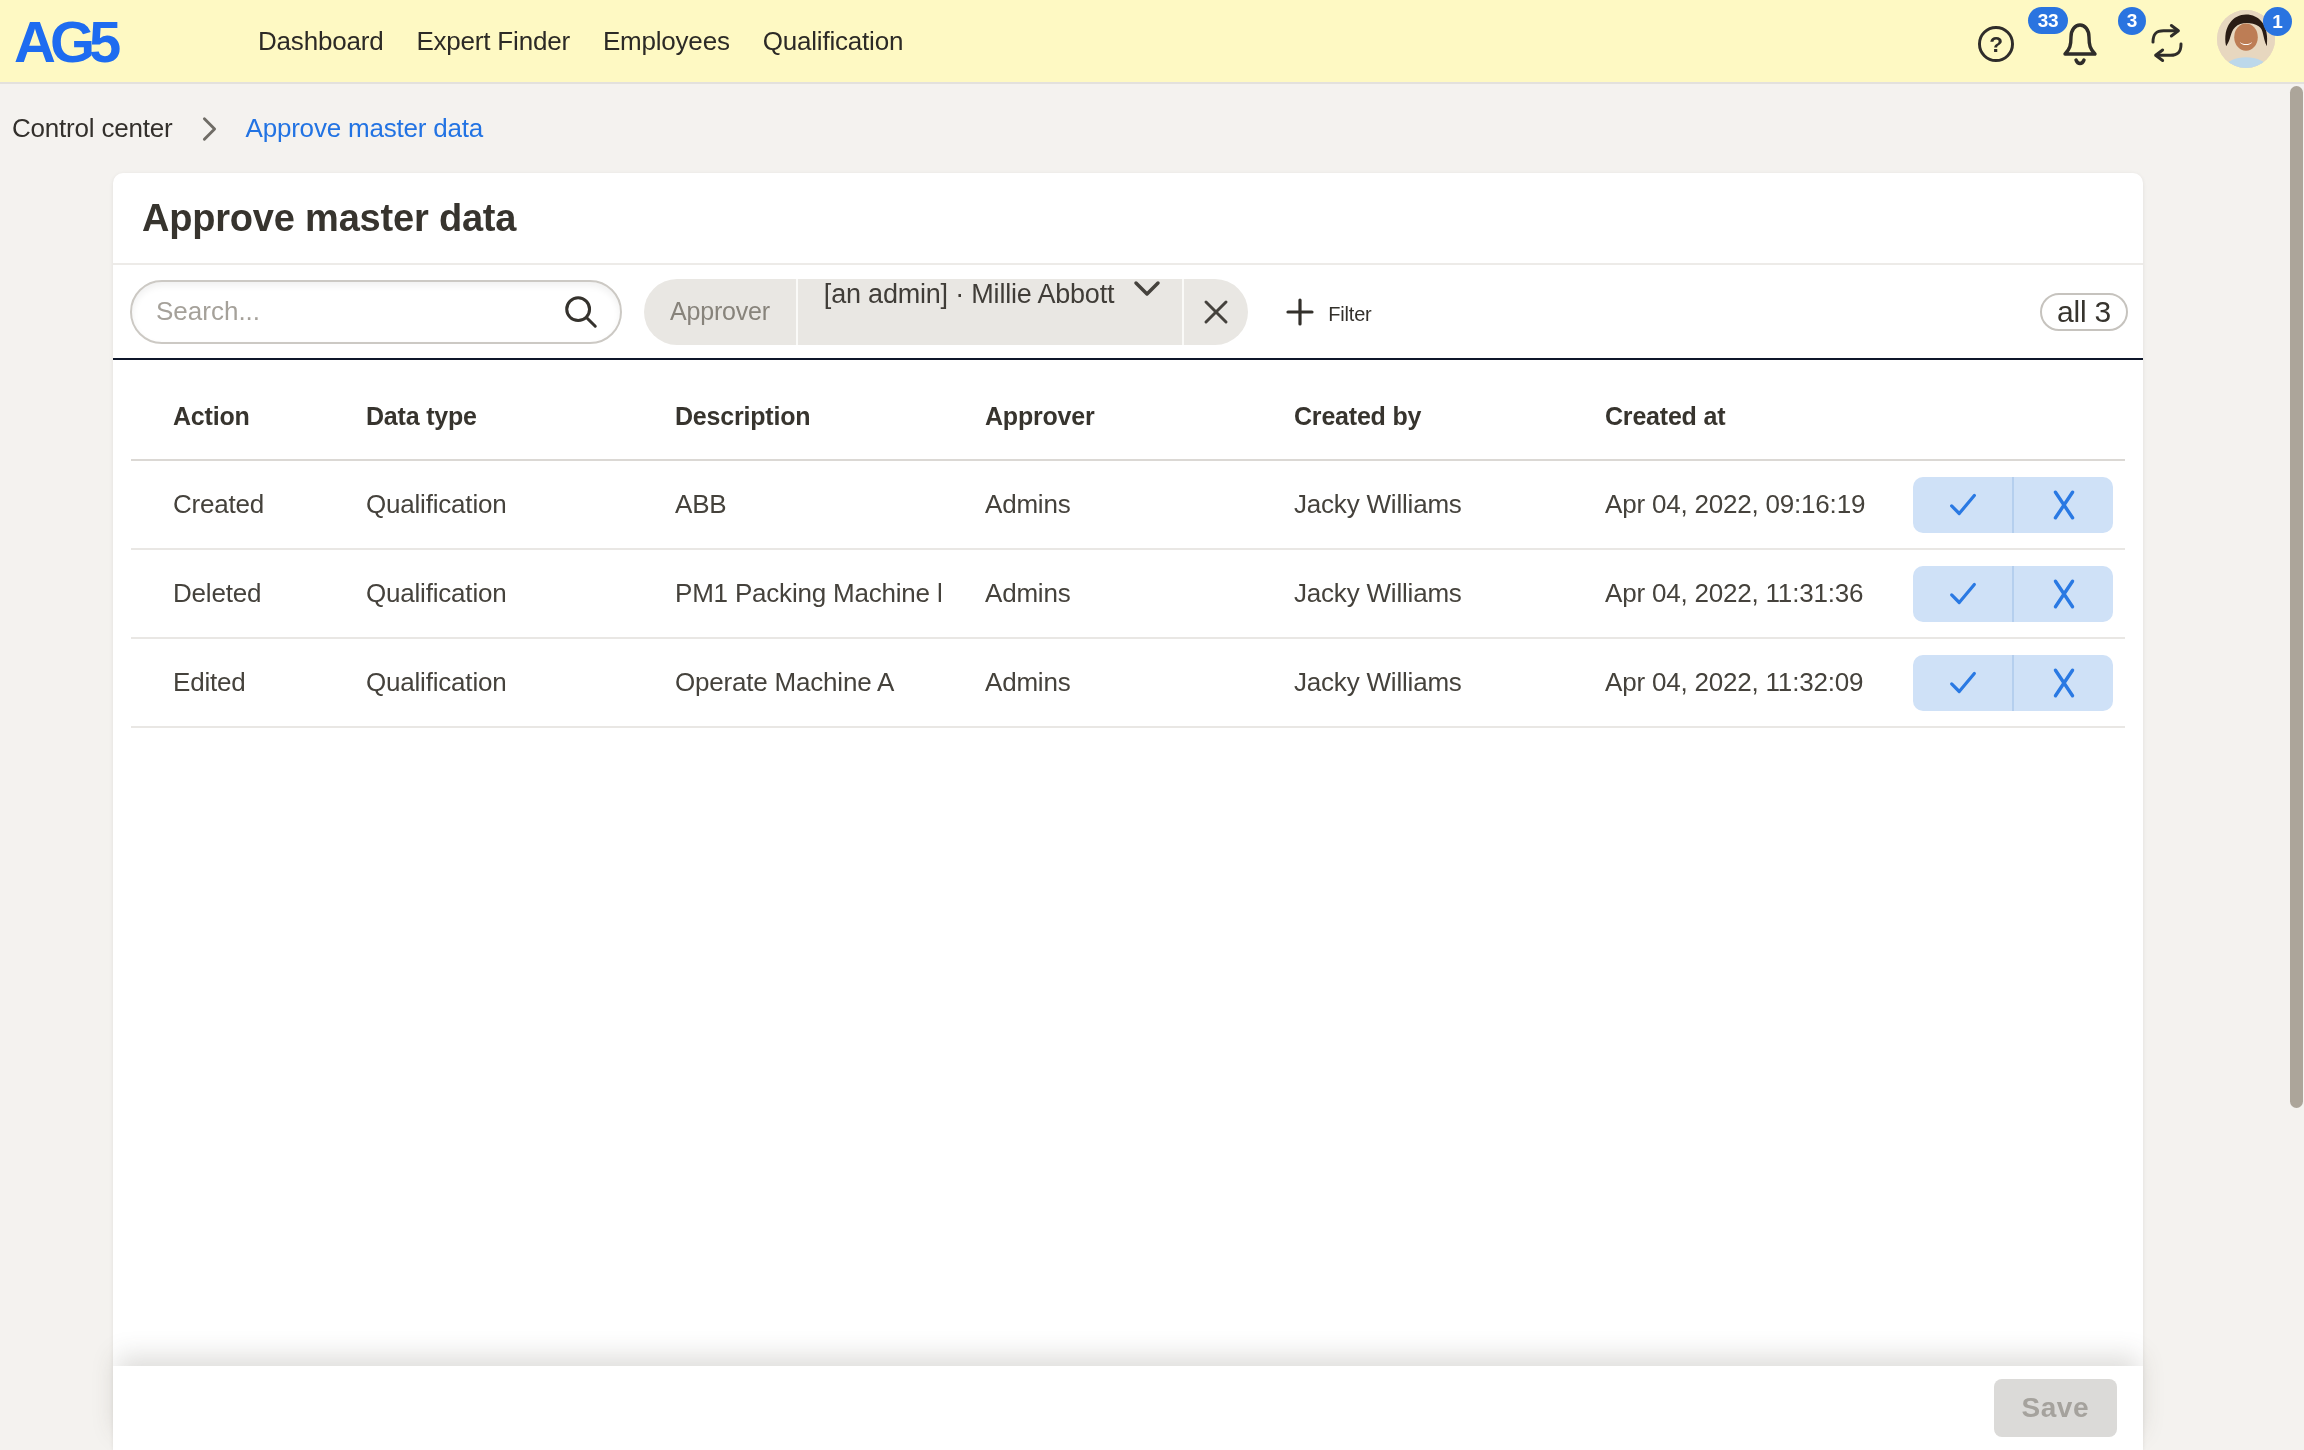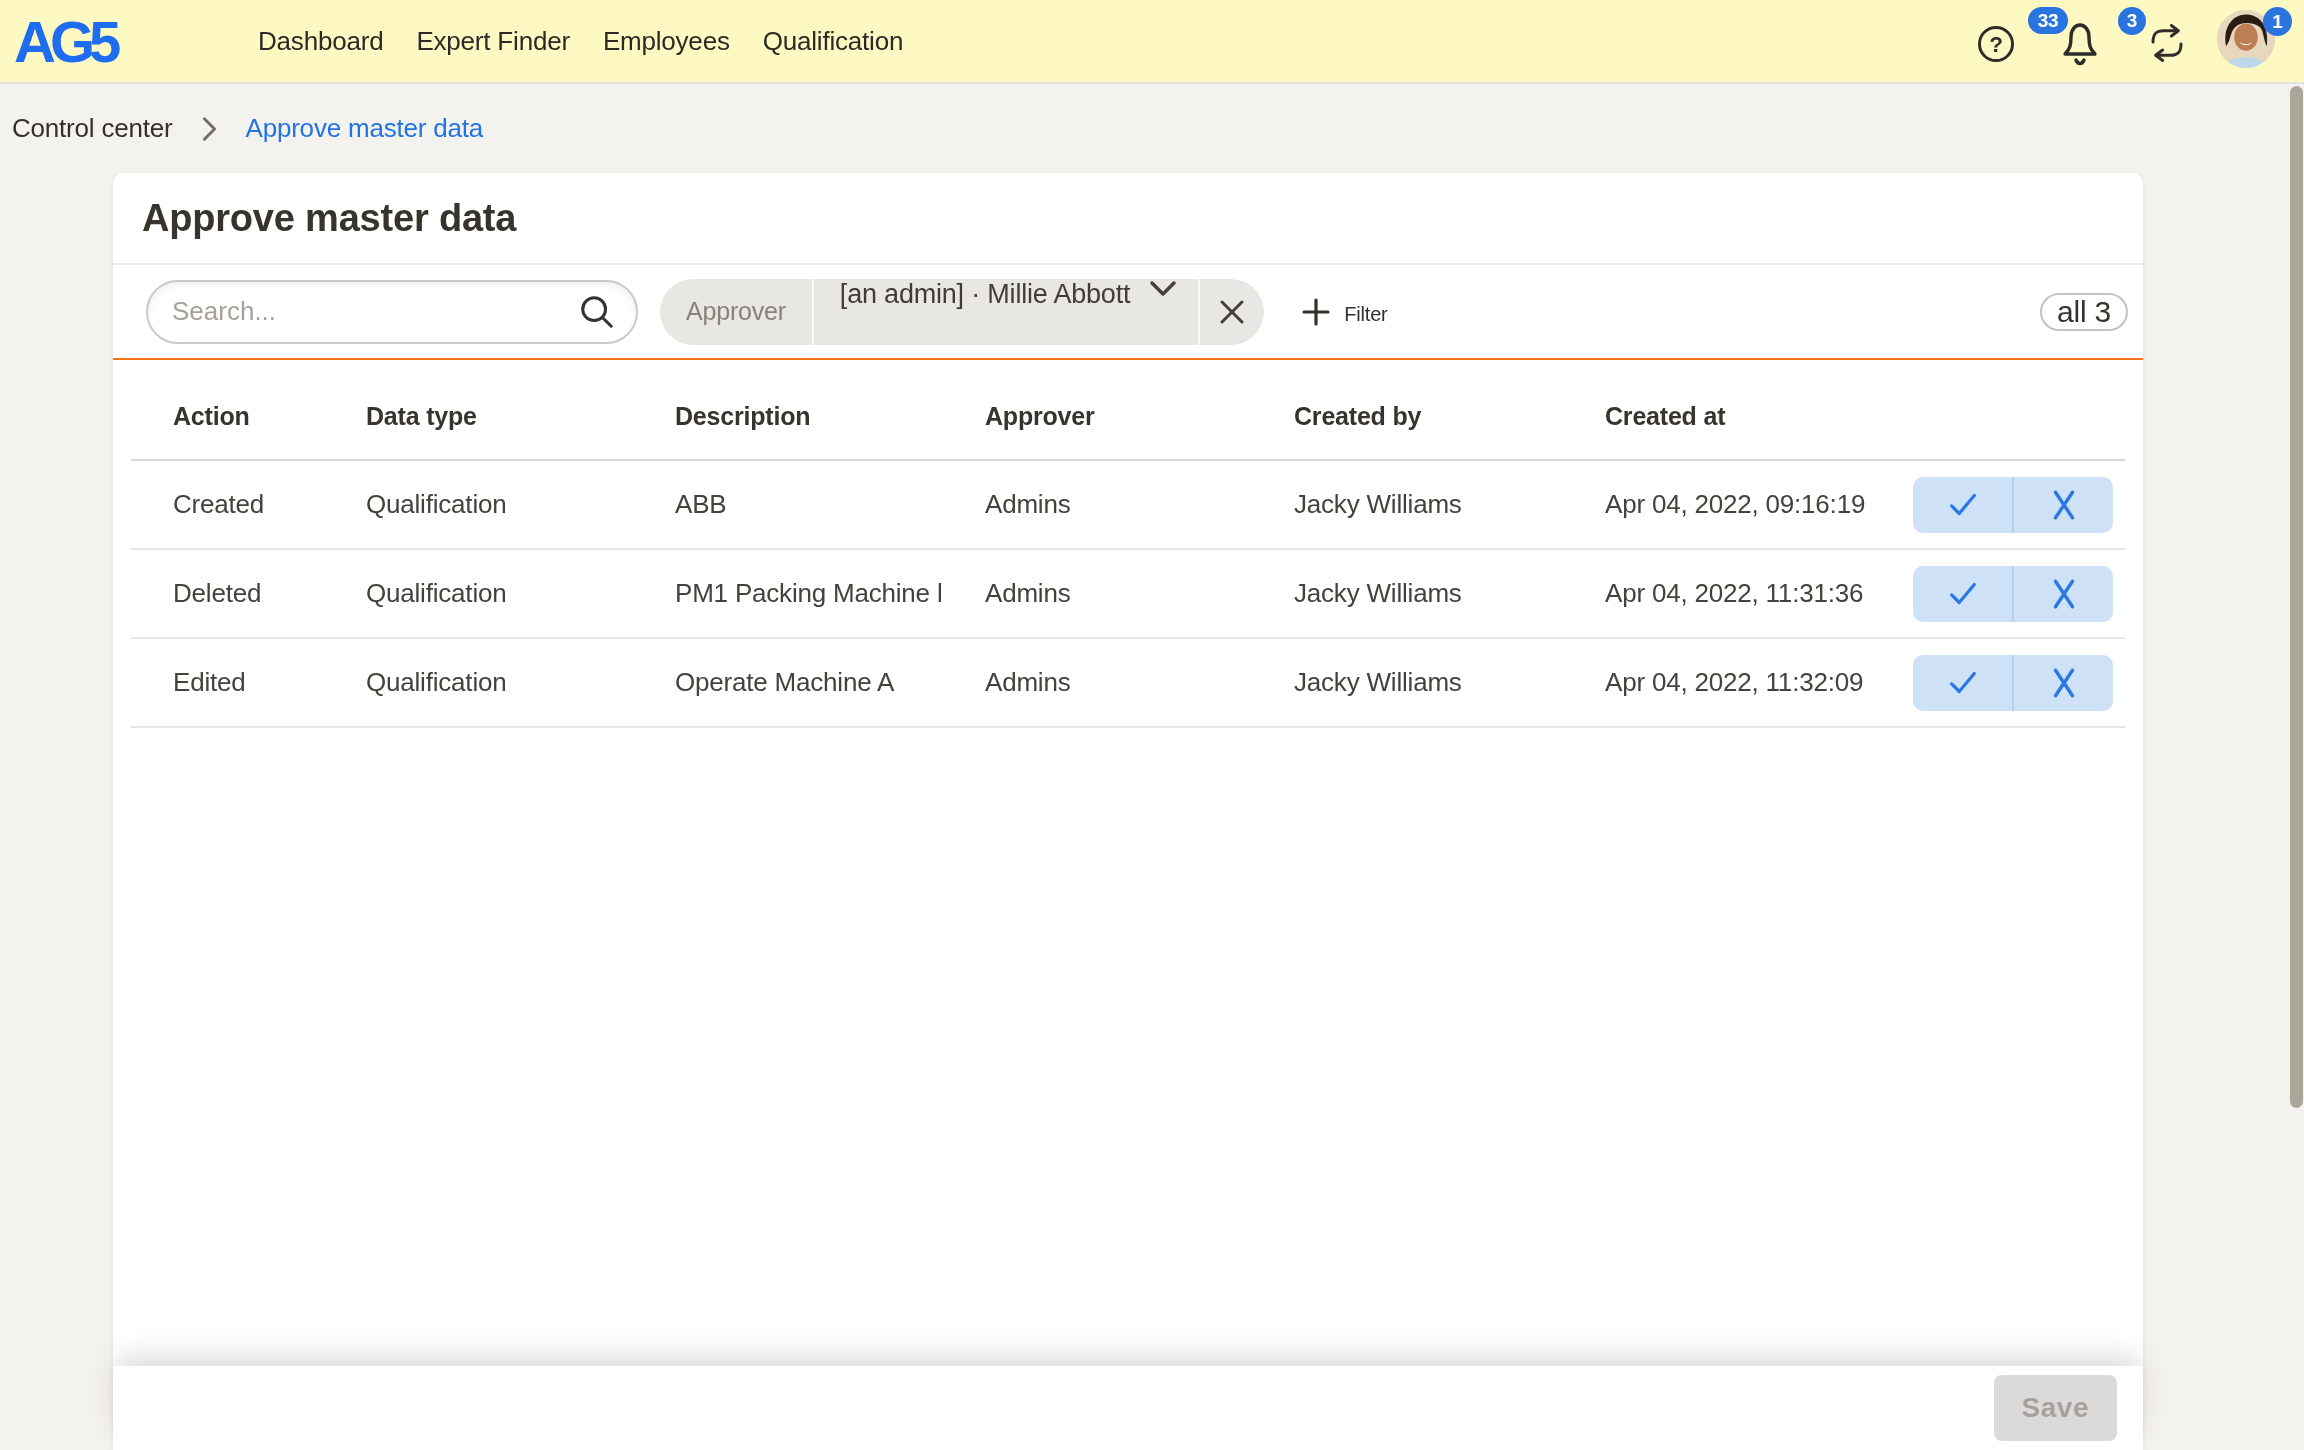--- a/index.html
+++ b/index.html
@@ -67,22 +67,22 @@
     background:var(--card-bg);border-radius:10px 10px 0 0;
     box-shadow:0 1px 4px rgba(0,0,0,.08);
   }
   .title-row{
     height:92px;border-bottom:2px solid #edebe8;
     display:flex;align-items:center;padding-left:29px;
   }
   .page-title{font-size:38px;font-weight:bold;color:var(--text-dark);margin:0;}
   
   .filter-row{
-    height:95px;border-bottom:2px solid #f97316;
-    display:flex;align-items:center;padding:0 15px 0 33px;
+    height:95px;border-bottom:2px solid #0f172a;
+    display:flex;align-items:center;padding:0 15px 0 17px;
   }
   .search-box{
     width:492px;height:64px;border:2px solid #ccc9c4;border-radius:33px;
     background:#fff;box-shadow:inset 0 4px 7px rgba(0,0,0,.06);
     display:flex;align-items:center;padding:0 20px 0 22px;flex:none;
   }
   .search-box input{
     border:none;outline:none;flex:1;font-size:26px;color:#3b3833;
     font-family:"Liberation Sans",sans-serif;background:transparent;min-width:0;
   }
@@ -145,21 +145,21 @@
     display:flex;align-items:center;justify-content:flex-end;
     padding-right:26px;gap:22px;border-radius:0;
   }
   .approve-all-btn{
     height:58px;background:var(--button-blue);color:#fff;font-weight:bold;
     font-size:28px;border:none;border-radius:8px;padding:0 30px;
     display:flex;align-items:center;gap:16px;cursor:pointer;
     font-family:"Liberation Sans",sans-serif;letter-spacing:0.5px;
   }
   .save-btn{
-    height:66px;background:#dbdad8;color:#a5a29d;font-weight:bold;
+    height:58px;background:#dbdad8;color:#a5a29d;font-weight:bold;
     font-size:28px;border:none;border-radius:8px;padding:10px 28px;
     display:flex;align-items:center;cursor:default;
     font-family:"Liberation Sans",sans-serif;letter-spacing:0.5px;
   }
   
   .scrollbar-thumb{
     position:absolute;right:1px;top:86px;width:13px;height:1022px;
     background:var(--scrollbar);border-radius:7px;cursor:grab;
   }
 </style>

